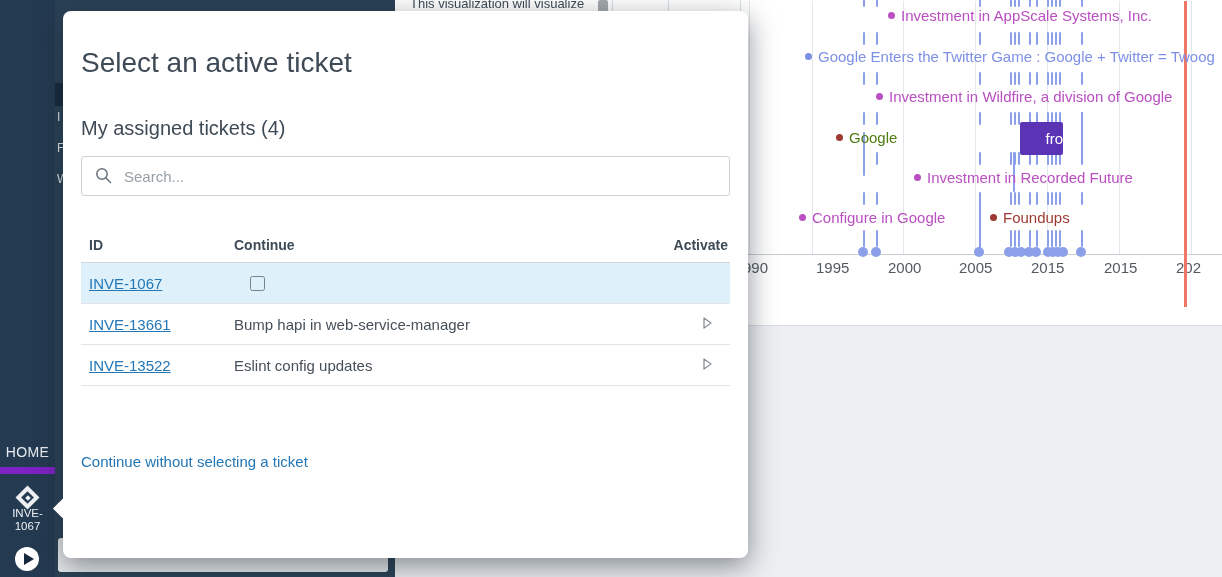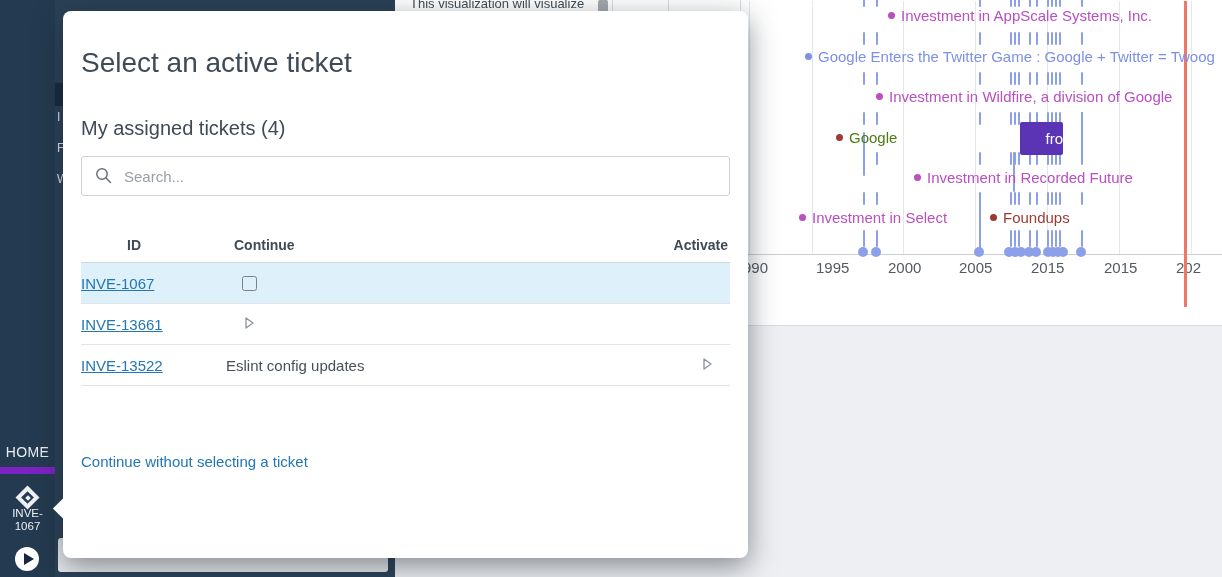--- a/index.html
+++ b/index.html
@@ -56,27 +56,27 @@
     box-shadow:0 8px 28px rgba(25,35,45,.5);z-index:20;}
   .notch{position:absolute;left:-7px;top:490px;width:15px;height:15px;background:#ffffff;transform:rotate(45deg);}
   .m-title{position:absolute;left:18px;top:36px;font-size:28px;font-weight:400;color:#3e4a56;}
   .m-sub{position:absolute;left:18px;top:106px;font-size:20px;font-weight:400;color:#3e4a56;}
   .search{position:absolute;left:18px;top:145px;width:647px;height:38px;border:1px solid #cdd2d8;border-radius:3px;background:#fff;}
   .search svg{position:absolute;left:13px;top:10px;}
   .search input{position:absolute;left:40px;top:0;width:595px;height:36px;border:none;outline:none;
     font-size:15px;color:#333;font-family:"Liberation Sans","DejaVu Sans",sans-serif;background:transparent;}
   .search input::placeholder{color:#97a0a8;}
   .thead{position:absolute;left:18px;top:223px;width:649px;height:28px;font-size:14px;font-weight:bold;color:#3e4a56;}
-  .th-id{position:absolute;left:8px;top:3px;margin-left:38px;}
+  .th-id{position:absolute;left:8px;top:3px;}
   .th-sum{position:absolute;left:153px;top:3px;}
   .th-act{position:absolute;right:2px;top:3px;}
   .tbody{position:absolute;left:18px;top:251px;width:649px;border-top:1px solid #d1d6da;}
   .trow{position:relative;height:40px;border-bottom:1px solid #e1e5e9;display:flex;align-items:center;font-size:15px;}
   .trow.sel{background:#def1fb;}
-  .cell-id{width:145px;flex:0 0 auto;}
+  .cell-id{width:145px;padding-left:8px;flex:0 0 auto;}
   .cell-id a{color:#2377b6;text-decoration:underline;cursor:pointer;}
   .cell-sum{flex:1;color:#46505a;}
   .cell-act{width:46px;flex:0 0 auto;display:flex;justify-content:center;}
   .chk{width:13px;height:13px;border:1.5px solid #78828c;border-radius:2.5px;background:transparent;}
   .m-continue{position:absolute;left:18px;top:442px;font-size:15px;color:#2377b6;cursor:pointer;}
 </style>
 </head>
 <body>
 
 <div class="abs underpanel">
@@ -237,21 +237,21 @@
       <div class="tl-event" style="left: 95px; top: 140px; color: #4d7c0f; justify-content: space-between;">
         <span class="dot" style="background: rgb(158, 58, 51);"></span>
         <span>Google</span>
       </div>
       <div class="tl-event" style="left: 173px; top: 180px; color: rgb(185, 79, 193);">
         <span class="dot" style="background: rgb(185, 79, 193);"></span>
         <span>Investment in Recorded Future</span>
       </div>
       <div class="tl-event" style="left: 58px; top: 220px; color: rgb(185, 79, 193);">
         <span class="dot" style="background: rgb(185, 79, 193);"></span>
-        <span>Investment in Select</span>
+        <span>Configure in Google</span>
       </div>
       <div class="tl-event" style="left: 249px; top: 220px; color: rgb(158, 58, 51);">
         <span class="dot" style="background: rgb(158, 58, 51);"></span>
         <span>Foundups</span>
       </div>
       <div class="sel-box" style="left: 279px; top: 133px; width: 43px; height: 33px; background: rgb(91, 52, 181);">fro</div>
     </div>
 </div>
 
 <div class="abs sidebar">
@@ -292,20 +292,21 @@
 
   <div class="tbody" id="tbody">
       <div class="trow sel">
         <div class="cell-id"><a>INVE-1067</a></div>
         <div class="cell-act">
           <div class="chk"></div>
         </div>
       </div>
       <div class="trow">
         <div class="cell-id"><a>INVE-13661</a></div>
+        <div class="cell-sum">Bump hapi in web-service-manager</div>
         <div class="cell-act">
           <span><svg width="16" height="16" viewBox="0 0 16 16">
               <path d="M5 3 L12 8 L5 13 Z" fill="none" stroke="#8a9298" stroke-width="1.3" stroke-linejoin="round"></path>
             </svg></span>
         </div>
       </div>
       <div class="trow">
         <div class="cell-id"><a>INVE-13522</a></div>
         <div class="cell-sum">Eslint config updates</div>
         <div class="cell-act">

